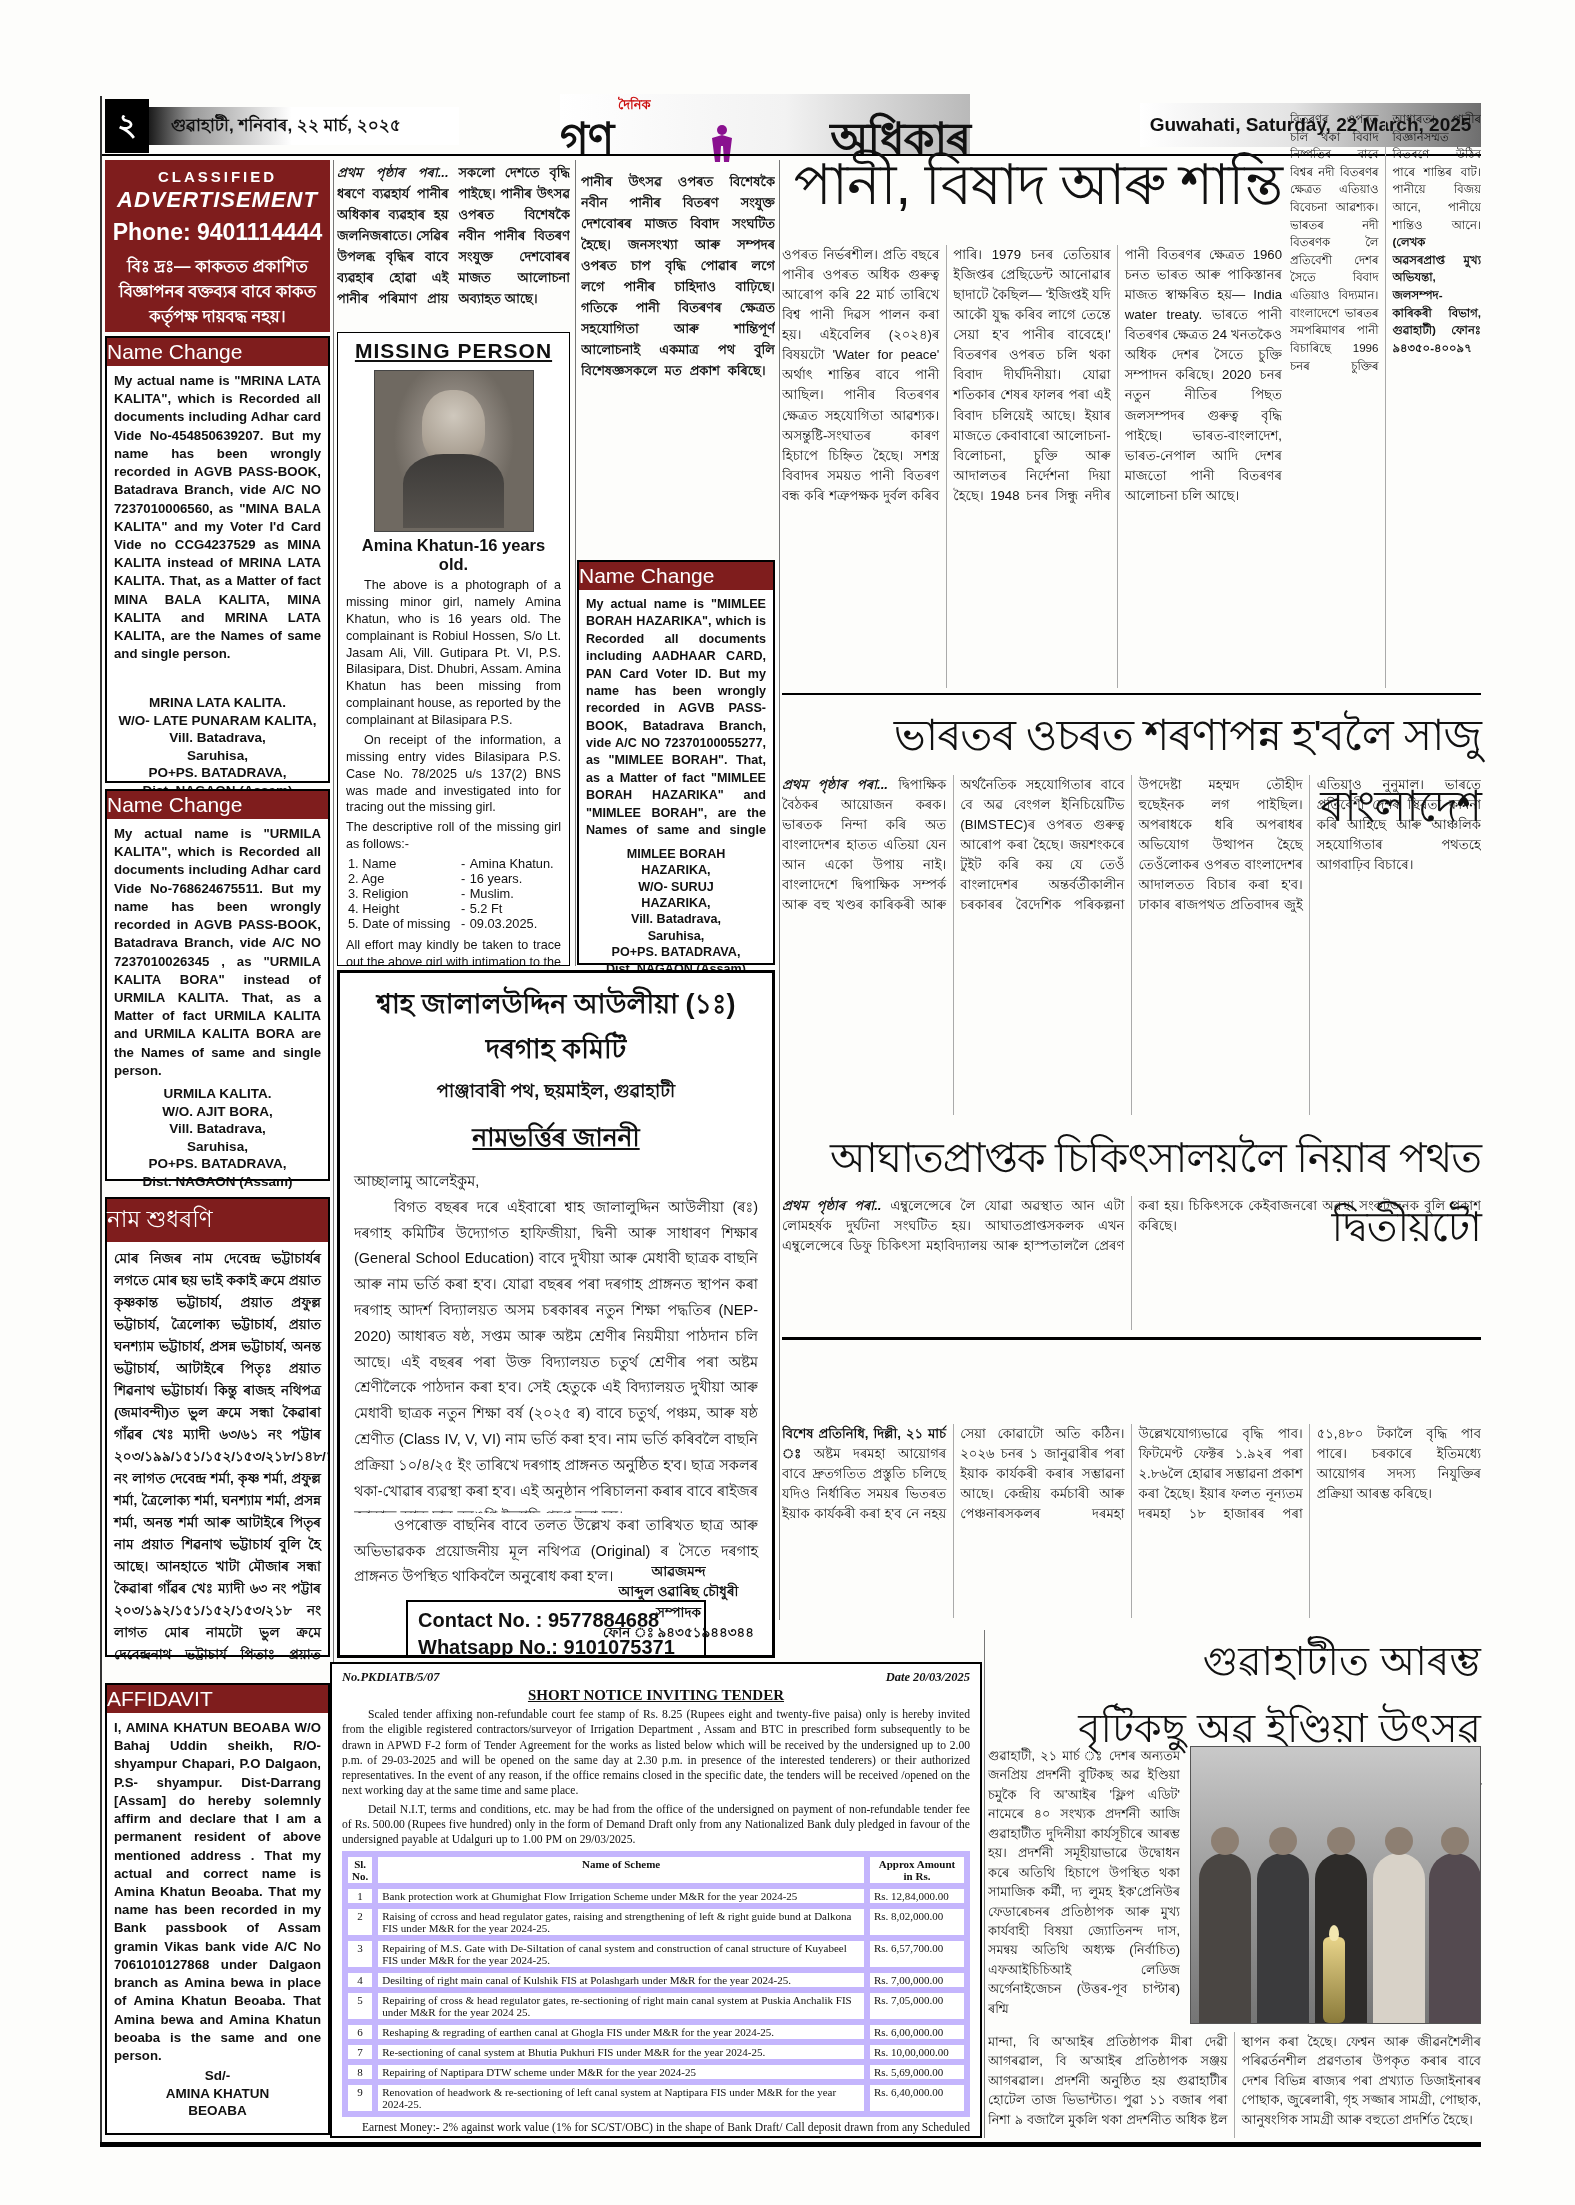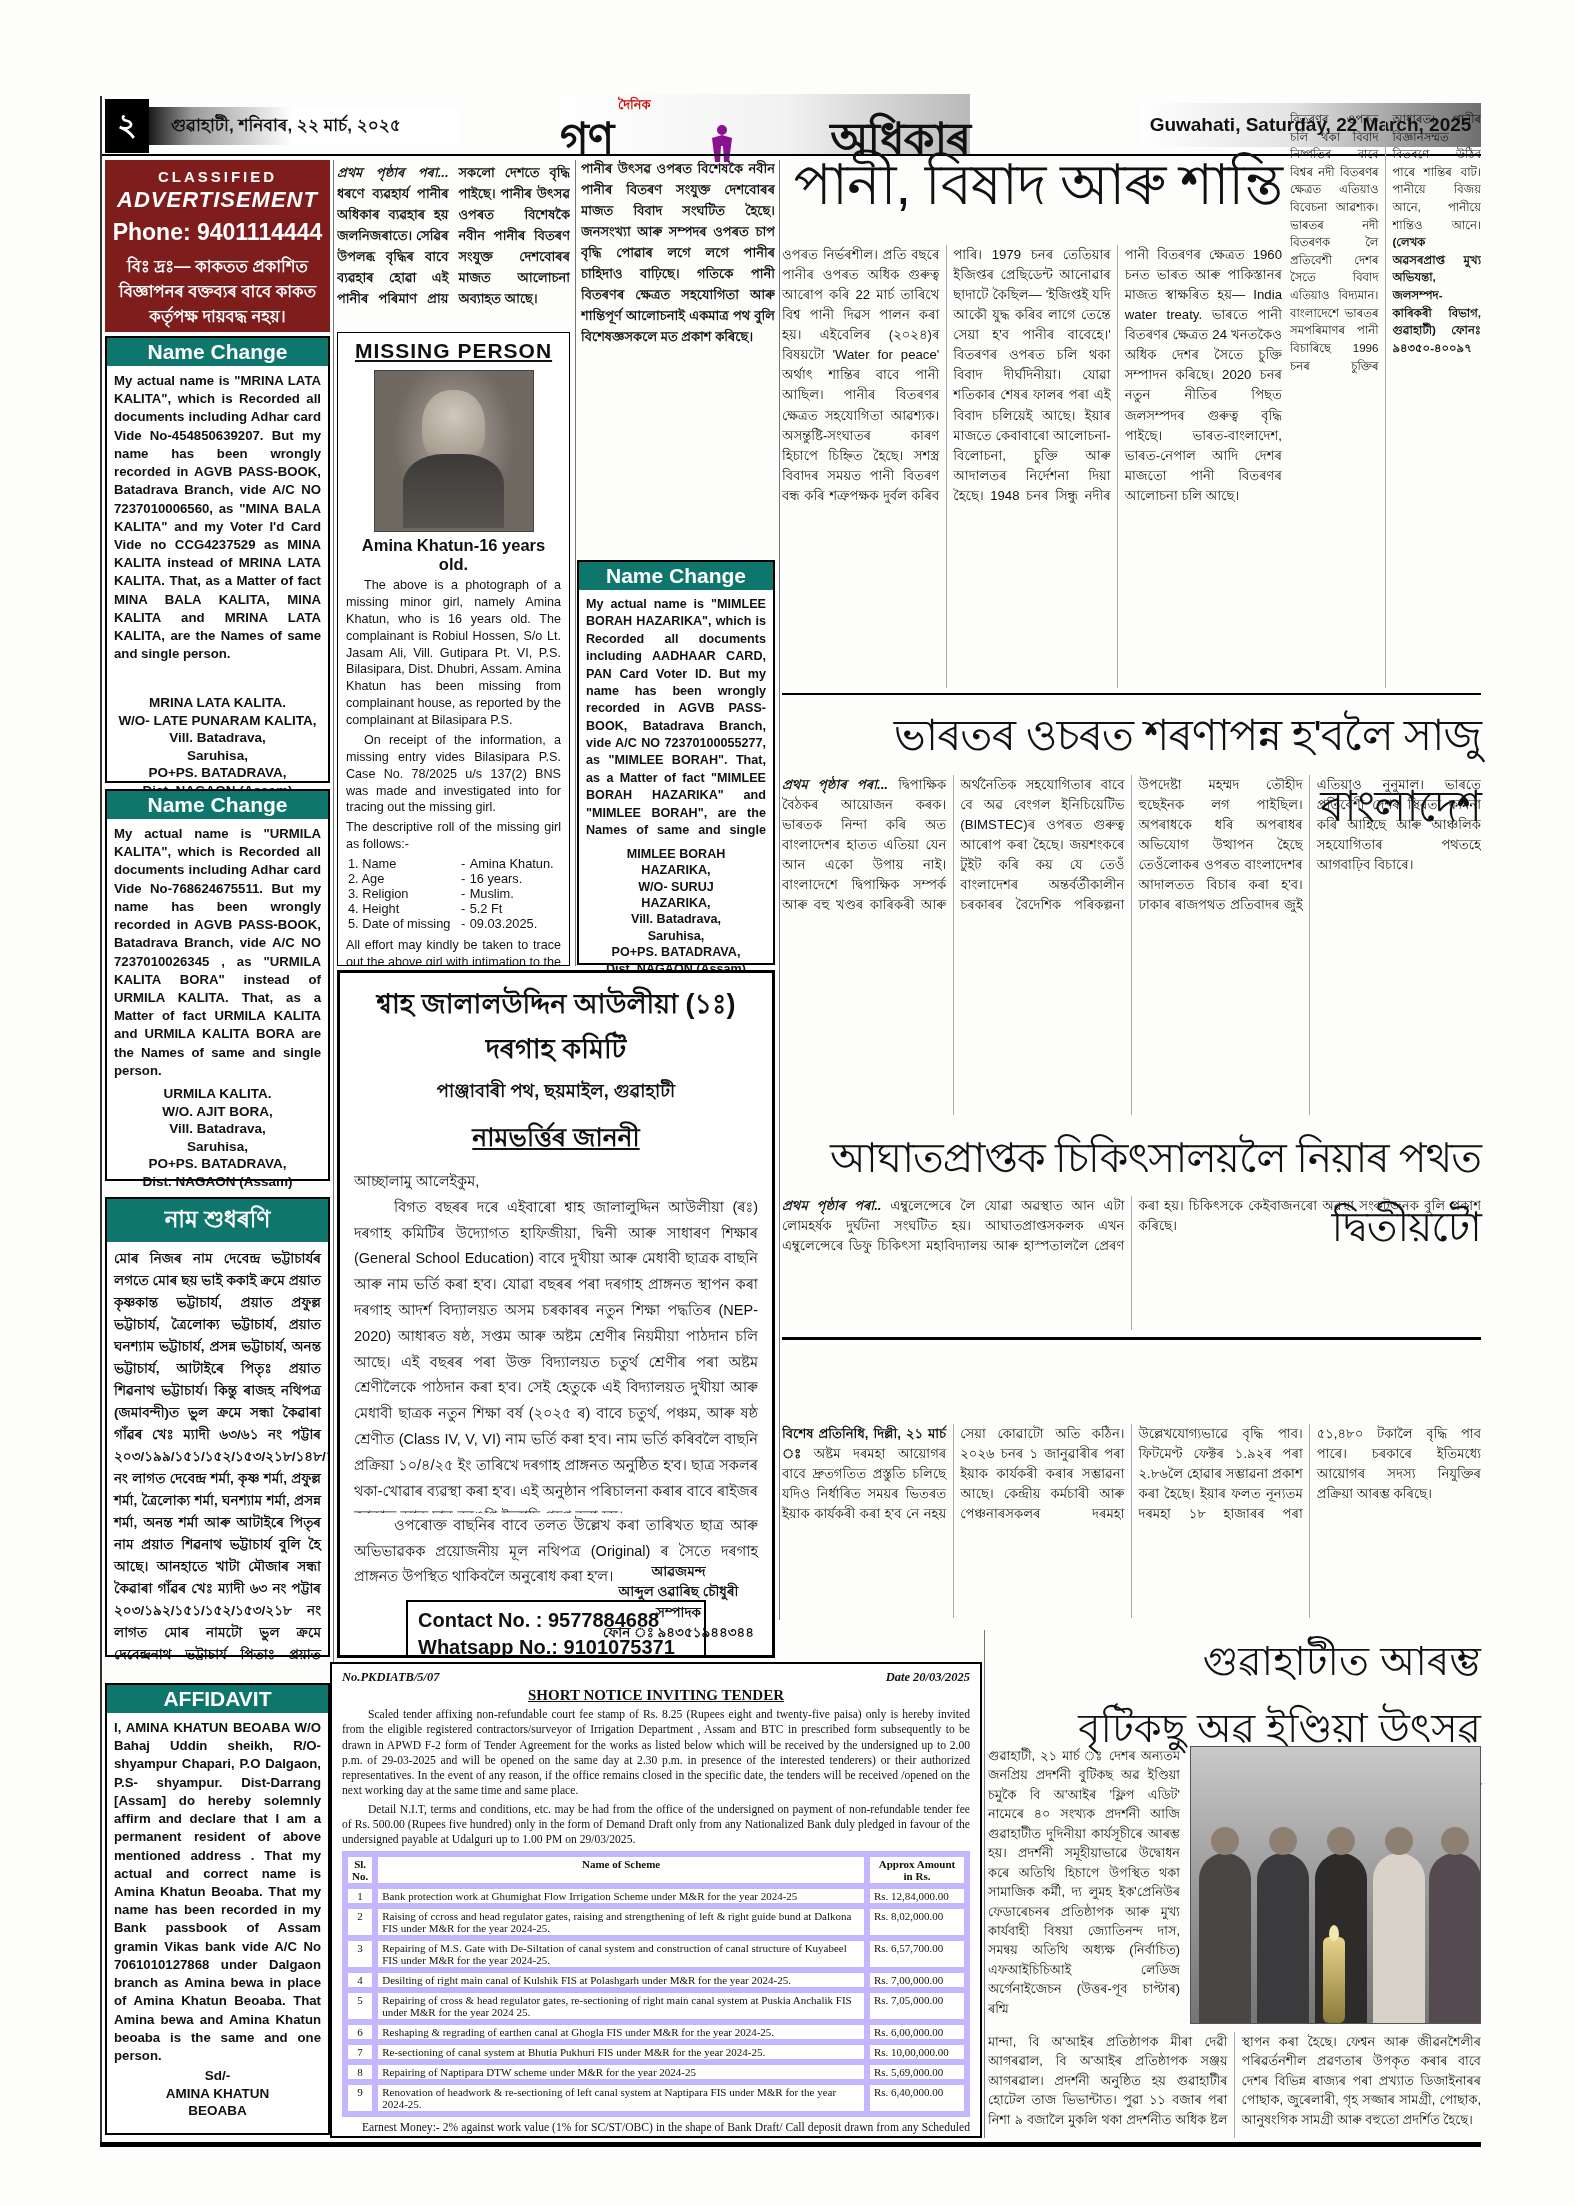--- a/index.html
+++ b/index.html
@@ -12,21 +12,21 @@
   
   .pagenum { background:#000; color:#fff; font-size:30px; font-weight:bold; display:flex; align-items:center; justify-content:center; }
   .date-strip-l { background:linear-gradient(90deg,#1b1b1b 0%,#9a9a9a 14%,#fff 46%); display:flex; align-items:center; padding-left:22px; font-weight:bold; font-size:17px; }
   .date-strip-r { background:linear-gradient(90deg,#ffffff 0%,#e3e3e3 45%,#6e6e6e 100%); display:flex; align-items:center; justify-content:center; font-weight:bold; font-size:19px; }
   .masthead { background:linear-gradient(90deg,#ffffff 0%,#f2f2f2 55%,#b9b9b9 100%); }
   .masthead-daily { position:absolute; left:58px; top:1px; color:#cc1111; font-size:13px; font-weight:bold; }
   .masthead-title { position:absolute; left:0; top:12px; width:100%; display:flex; align-items:center; justify-content:space-between; gap:6px; font-size:44px; font-weight:900; letter-spacing:-1px; }
 
   
   .box { border:2px solid #000; background:#fff; }
-  .box-title { background:#0f766e; color:#fff; text-align:center; font-weight:bold; font-size:21px; padding:2px 0; }
+  .box-title { background:#7f1d1d; color:#fff; text-align:left; font-weight:normal; font-size:21px; padding:2px 0; }
   .box-body { padding:6px 7px; font-size:13.2px; line-height:1.38; text-align:justify; font-weight:600; overflow:hidden; }
   .sig { text-align:center; font-size:13.5px; font-weight:bold; line-height:1.3; padding:4px 4px 6px; }
 
   .classified { background:#7f1d1d; color:#fff; text-align:center; padding:8px 6px; }
   .cl-1 { font-size:15px; font-weight:bold; letter-spacing:3px; }
   .cl-2 { font-size:22px; font-weight:bold; font-style:italic; letter-spacing:1px; margin-top:2px; }
   .cl-3 { font-size:23px; font-weight:bold; margin-top:6px; }
   .cl-4 { font-size:16.5px; font-weight:bold; line-height:1.5; margin-top:8px; }
 
   .mp-box { border:1.5px solid #000; background:#fff; padding:6px 8px; overflow:hidden; }
@@ -199,21 +199,21 @@
             <td>5. Date of missing</td>
             <td>-</td>
             <td>09.03.2025.</td>
           </tr>
         </tbody>
       </table>
     <div class="mp-p" style="text-indent:0; margin-top:6px;">All effort may kindly be taken to trace out the above girl with intimation to the undersigned.</div>
 
   </div>
 
-  <div class="abs as-body" style="left:581px; top:158px; width:194px; height:394px; font-size:13px; overflow:hidden;">পানীৰ উৎসৱ ওপৰত বিশেষকৈ নবীন পানীৰ বিতৰণ সংযুক্ত দেশবোৰৰ মাজত বিবাদ সংঘটিত হৈছে। জনসংখ্যা আৰু সম্পদৰ ওপৰত চাপ বৃদ্ধি পোৱাৰ লগে লগে পানীৰ চাহিদাও বাঢ়িছে। গতিকে পানী বিতৰণৰ ক্ষেত্ৰত সহযোগিতা আৰু শান্তিপূৰ্ণ আলোচনাই একমাত্ৰ পথ বুলি বিশেষজ্ঞসকলে মত প্ৰকাশ কৰিছে।</div>
+  <div class="abs as-body" style="left:581px; top:172px; width:194px; height:394px; font-size:13px; overflow:hidden;font-family:Liberation Mono, monospace;">পানীৰ উৎসৱ ওপৰত বিশেষকৈ নবীন পানীৰ বিতৰণ সংযুক্ত দেশবোৰৰ মাজত বিবাদ সংঘটিত হৈছে। জনসংখ্যা আৰু সম্পদৰ ওপৰত চাপ বৃদ্ধি পোৱাৰ লগে লগে পানীৰ চাহিদাও বাঢ়িছে। গতিকে পানী বিতৰণৰ ক্ষেত্ৰত সহযোগিতা আৰু শান্তিপূৰ্ণ আলোচনাই একমাত্ৰ পথ বুলি বিশেষজ্ঞসকলে মত প্ৰকাশ কৰিছে।</div>
 
   <div class="abs box" style="left:577px; top:560px; width:198px; height:405px;">
     <div class="box-title">Name Change</div>
     <div class="box-body" style="height:252px; font-size:12.6px;">My actual name is "MIMLEE BORAH HAZARIKA", which is Recorded all documents including AADHAAR CARD, PAN Card Voter ID. But my name has been wrongly recorded in AGVB PASS-BOOK, Batadrava Branch, vide A/C NO 72370100055277, as "MIMLEE BORAH". That, as a Matter of fact "MIMLEE BORAH HAZARIKA" and "MIMLEE BORAH", are the Names of same and single person.</div>
     <div class="sig" style="font-size:12.6px;">
         <div>MIMLEE BORAH</div>
         <div>HAZARIKA,</div>
         <div>W/O- SURUJ</div>
         <div>HAZARIKA,</div>
         <div>Vill. Batadrava,</div>

